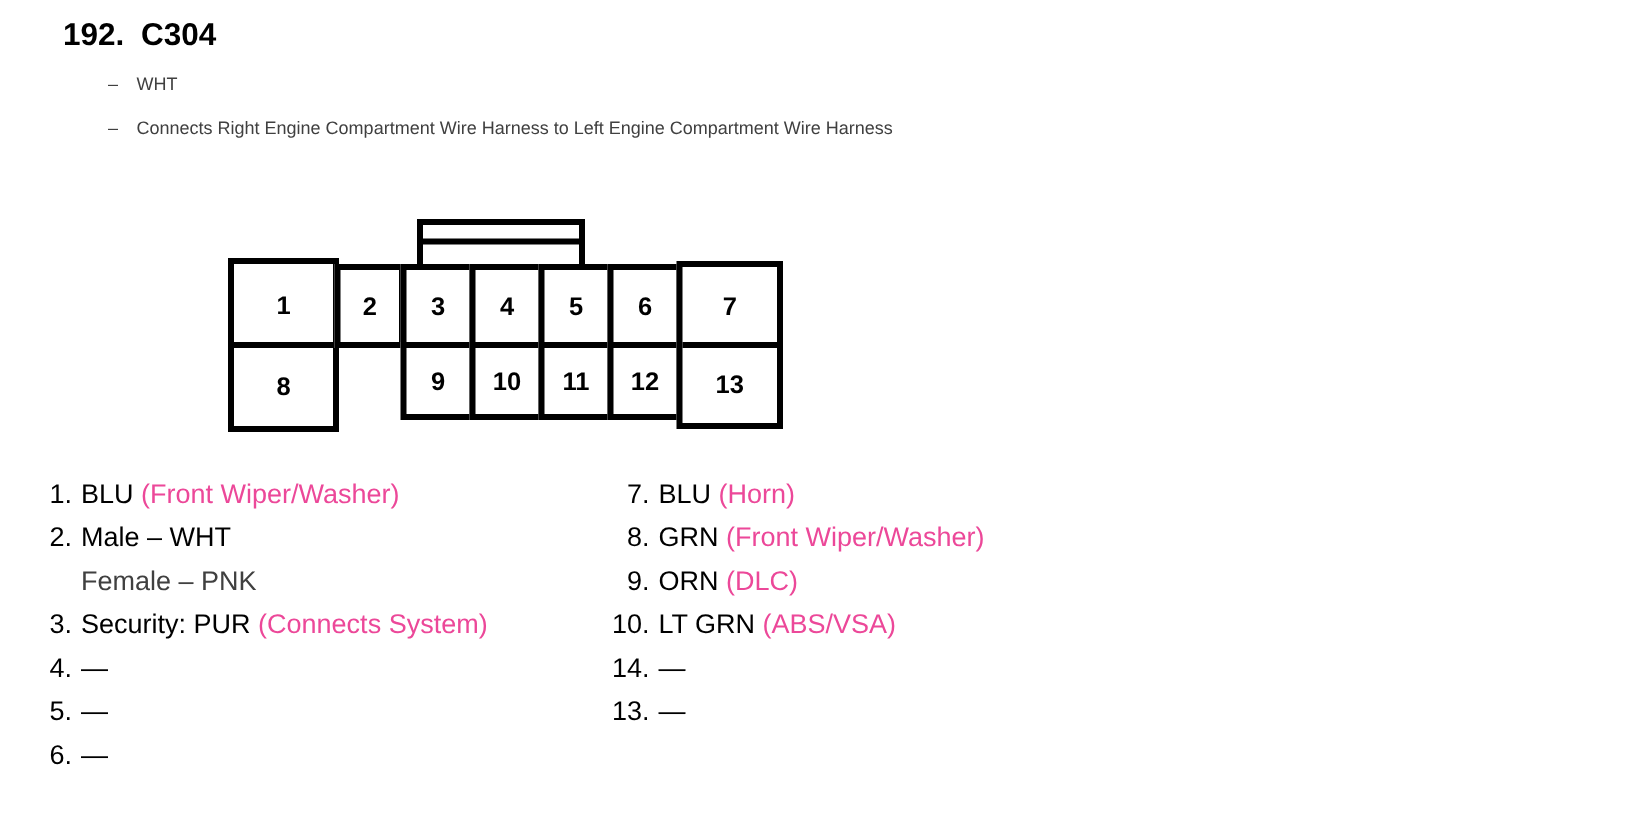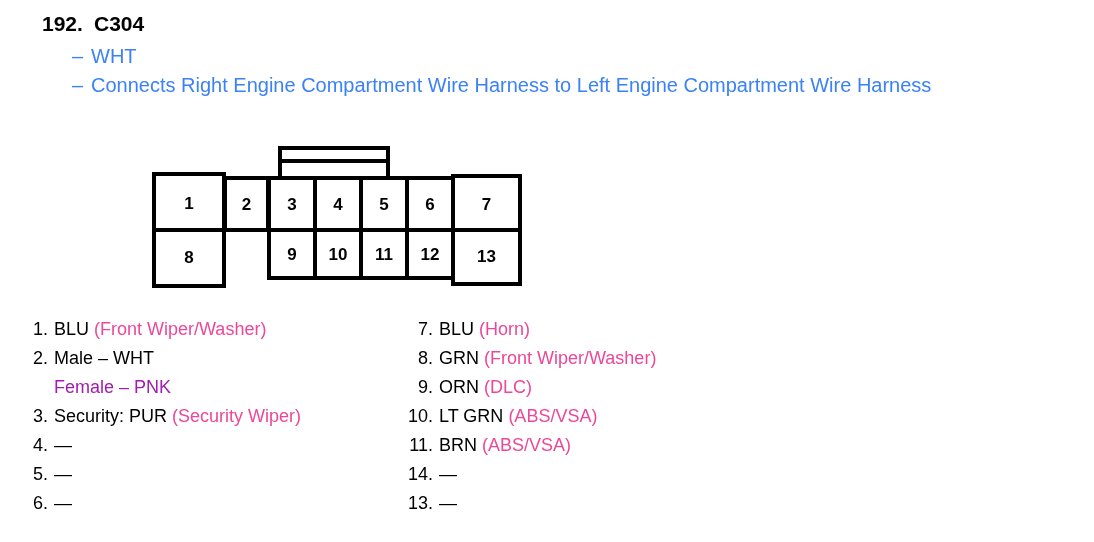--- a/index.html
+++ b/index.html
@@ -42,24 +42,24 @@
     display: inline-block;
   }
 
   #bullet-list {
     position: absolute;
     left: 72px;
     top: 42px;
     width: 1010px;
   }
   .bullet-line {
-    font-size: 20px;
+    font-size: 12px;
     line-height: 29px;
     white-space: nowrap;
-    color: #3b82f6;
+    color: #404040;
   }
   .bullet-dash {
     display: inline-block;
     width: 19px;
   }
 
   
   #connector-diagram {
     position: absolute;
     left: 150px;
@@ -229,21 +229,21 @@
   }
   .legend-text {
     flex: 1 1 auto;
     color: #000;
   }
   .legend-sub {
     padding-left: 36px;
     font-size: 18px;
     line-height: 29px;
     white-space: nowrap;
-    color: #a21caf;
+    color: #404040;
   }
   .circuit {
     color: #ec4899;
   }
   .dash-only {
     color: #000;
   }
 </style>
 </head>
 <body>
@@ -330,21 +330,21 @@
   </div>
 
   <div class="legend-item">
     <span class="legend-num">2.</span>
     <span class="legend-text"><span>Male – WHT</span></span>
   </div>
   <div class="legend-sub">Female – PNK</div>
 
   <div class="legend-item">
     <span class="legend-num">3.</span>
-    <span class="legend-text"><span>Security: PUR</span> <span class="circuit">(Security Wiper)</span></span>
+    <span class="legend-text"><span>Security: PUR</span> <span class="circuit">(Connects System)</span></span>
   </div>
 
   <div class="legend-item">
     <span class="legend-num">4.</span>
     <span class="legend-text dash-only">—</span>
   </div>
 
   <div class="legend-item">
     <span class="legend-num">5.</span>
     <span class="legend-text dash-only">—</span>
@@ -371,24 +371,20 @@
   <div class="legend-item">
     <span class="legend-num">9.</span>
     <span class="legend-text"><span>ORN</span> <span class="circuit">(DLC)</span></span>
   </div>
 
   <div class="legend-item">
     <span class="legend-num">10.</span>
     <span class="legend-text"><span>LT GRN</span> <span class="circuit">(ABS/VSA)</span></span>
   </div>
 
-  <div class="legend-item">
-    <span class="legend-num">11.</span>
-    <span class="legend-text"><span>BRN</span> <span class="circuit">(ABS/VSA)</span></span>
-  </div>
 
   <div class="legend-item">
     <span class="legend-num">14.</span>
     <span class="legend-text dash-only">—</span>
   </div>
 
   <div class="legend-item">
     <span class="legend-num">13.</span>
     <span class="legend-text dash-only">—</span>
   </div>

